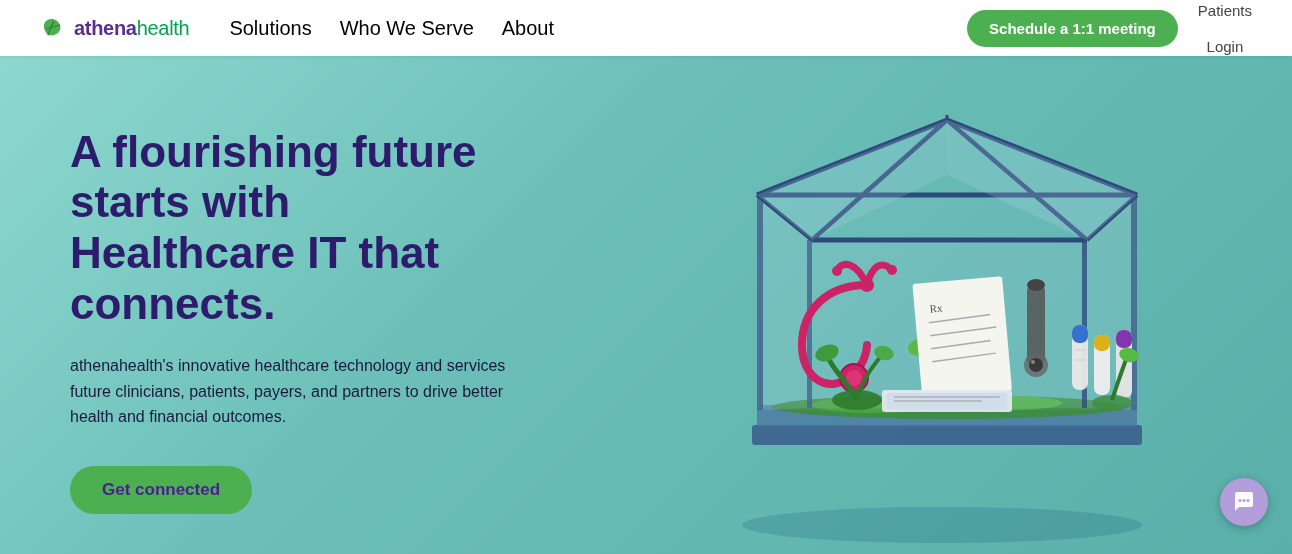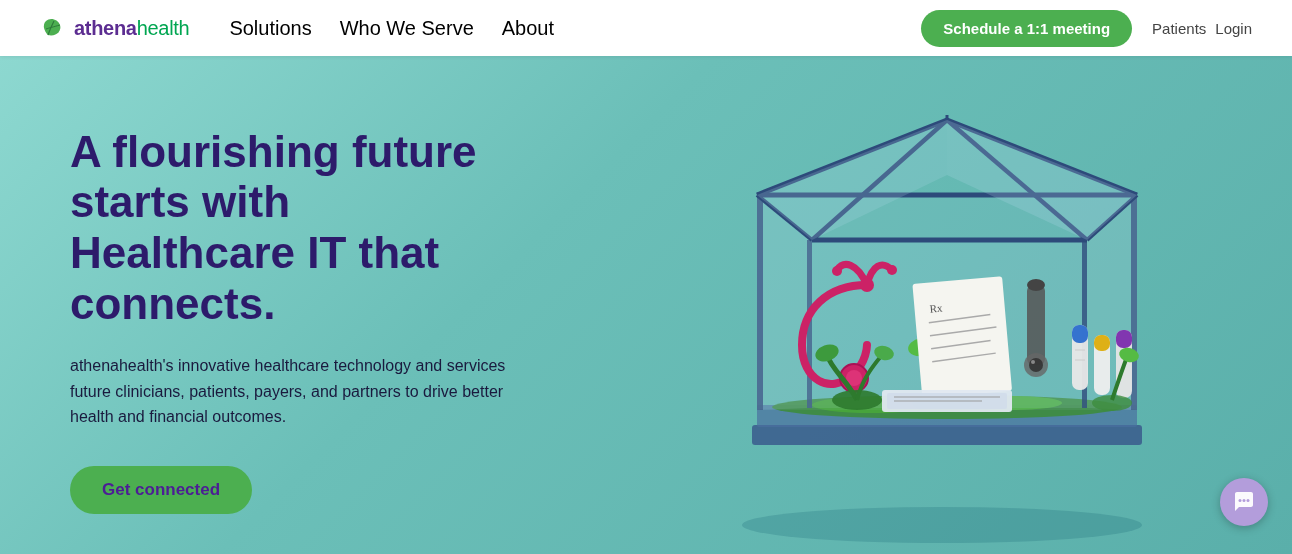--- a/index.html
+++ b/index.html
@@ -53,22 +53,23 @@
       border-radius: 24px;
       padding: 10px 22px;
       font-size: 15px;
       font-weight: 700;
       cursor: pointer;
       white-space: nowrap;
     }
     .nav-right {
       display: flex;
       align-items: center;
-      gap: 9px;
+      gap: 19px;
       margin-left: 20px;
+      flex-direction: column;
     }
     .nav-right-link {
       font-size: 15px;
       color: #444;
       cursor: pointer;
     }
 
     
     .hero {
       position: relative;

